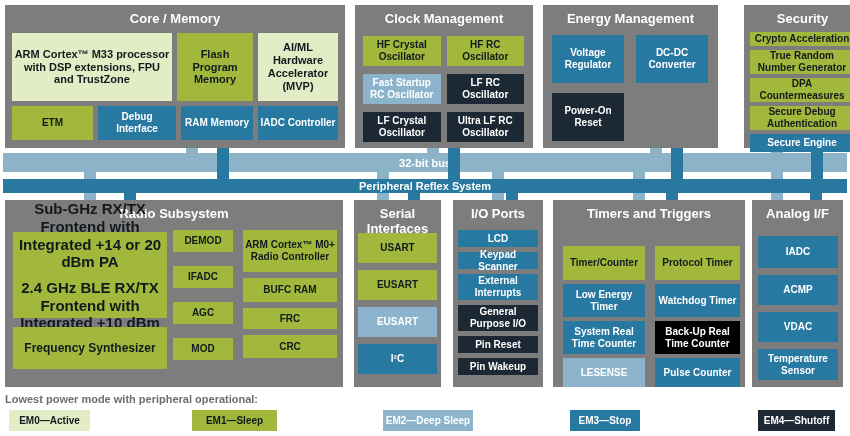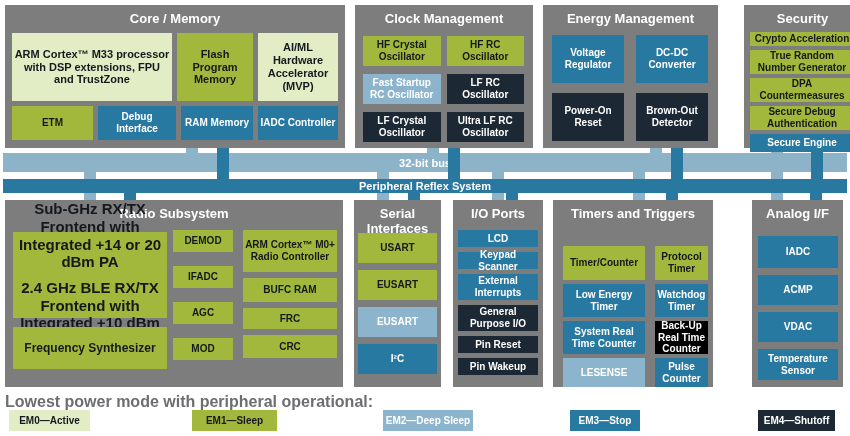--- a/index.html
+++ b/index.html
@@ -37,21 +37,21 @@
 
   
   #blk-core{left:5px;top:5px;width:340px;height:143px;}
   #blk-clock{left:355px;top:5px;width:178px;height:143px;}
   #blk-energy{left:543px;top:5px;width:175px;height:143px;}
   #blk-security{left:744px;top:5px;width:117px;height:143px;}
   
   #blk-radio{left:5px;top:200px;width:338px;height:187px;}
   #blk-serial{left:354px;top:200px;width:87px;height:187px;}
   #blk-io{left:453px;top:200px;width:90px;height:187px;}
-  #blk-timers{left:553px;top:200px;width:160px;height:187px;}
+  #blk-timers{left:553px;top:200px;width:192px;height:187px;}
   #blk-analog{left:752px;top:200px;width:91px;height:187px;}
 
   #core-content{position:absolute;left:7px;right:7px;top:28px;bottom:8px;display:grid;grid-template-rows:1fr 34px;row-gap:5px;}
   #core-r1{display:grid;grid-template-columns:160px 76px 1fr;gap:5px;}
   #core-r2{display:grid;grid-template-columns:81px 78px 72px 1fr;gap:5px;}
   #core-r1 .box{font-size:11px;}
 
   #clock-content{position:absolute;left:8px;right:9px;top:31px;display:grid;
      grid-template-columns:1fr 1fr;column-gap:6px;row-gap:8px;grid-auto-rows:30px;}
 
@@ -76,21 +76,21 @@
   #box-lcd,#box-keypad,#box-pinreset,#box-pinwakeup{height:17px;}
   #box-extint,#box-gpio{height:26px;}
 
   #timers-content{position:absolute;left:10px;right:5px;top:34px;display:grid;
      grid-template-columns:82px 1fr;column-gap:10px;row-gap:4px;grid-template-rows:34px 33px 33px 29px;margin-top:12px;}
 
   #analog-content{position:absolute;left:6px;right:5px;top:36px;display:flex;flex-direction:column;gap:7px;border-radius:13px;}
   #box-iadc{height:32px;} #box-acmp{height:30px;} #box-vdac{height:30px;} #box-temp{height:31px;}
 
   
-  #legend-label{position:absolute;left:5px;top:393px;font-size:16px;font-weight:bold;color:#6d6e71;}
+  #legend-label{position:absolute;left:5px;top:393px;font-size:11px;font-weight:bold;color:#6d6e71;}
   .lg{position:absolute;top:410px;height:21px;display:flex;align-items:center;justify-content:center;
       font-size:10px;font-weight:bold;}
   #lg0{left:9px;width:81px;} #lg1{left:192px;width:85px;} #lg2{left:383px;width:90px;}
   #lg3{left:570px;width:70px;} #lg4{left:758px;width:77px;}
 </style>
 </head>
 <body>
 
 <div id="stage">
 
@@ -152,21 +152,20 @@
       <div class="box em4">Ultra LF RC Oscillator</div>
     </div>
   </div>
 
   <div class="block" id="blk-energy">
     <div class="btitle">Energy Management</div>
     <div id="energy-content">
       <div class="box em3">Voltage Regulator</div>
       <div class="box em3">DC-DC Converter</div>
       <div class="box em4">Power-On Reset</div>
-      <div class="box em4">Brown-Out Detector</div>
     </div>
   </div>
 
   <div class="block" id="blk-security">
     <div class="btitle">Security</div>
     <div id="security-content">
       <div class="box em1" style="height:14px">Crypto Acceleration</div>
       <div class="box em1" style="height:24px">True Random Number Generator</div>
       <div class="box em1" style="height:24px">DPA Countermeasures</div>
       <div class="box em1" style="height:24px">Secure Debug Authentication</div>

